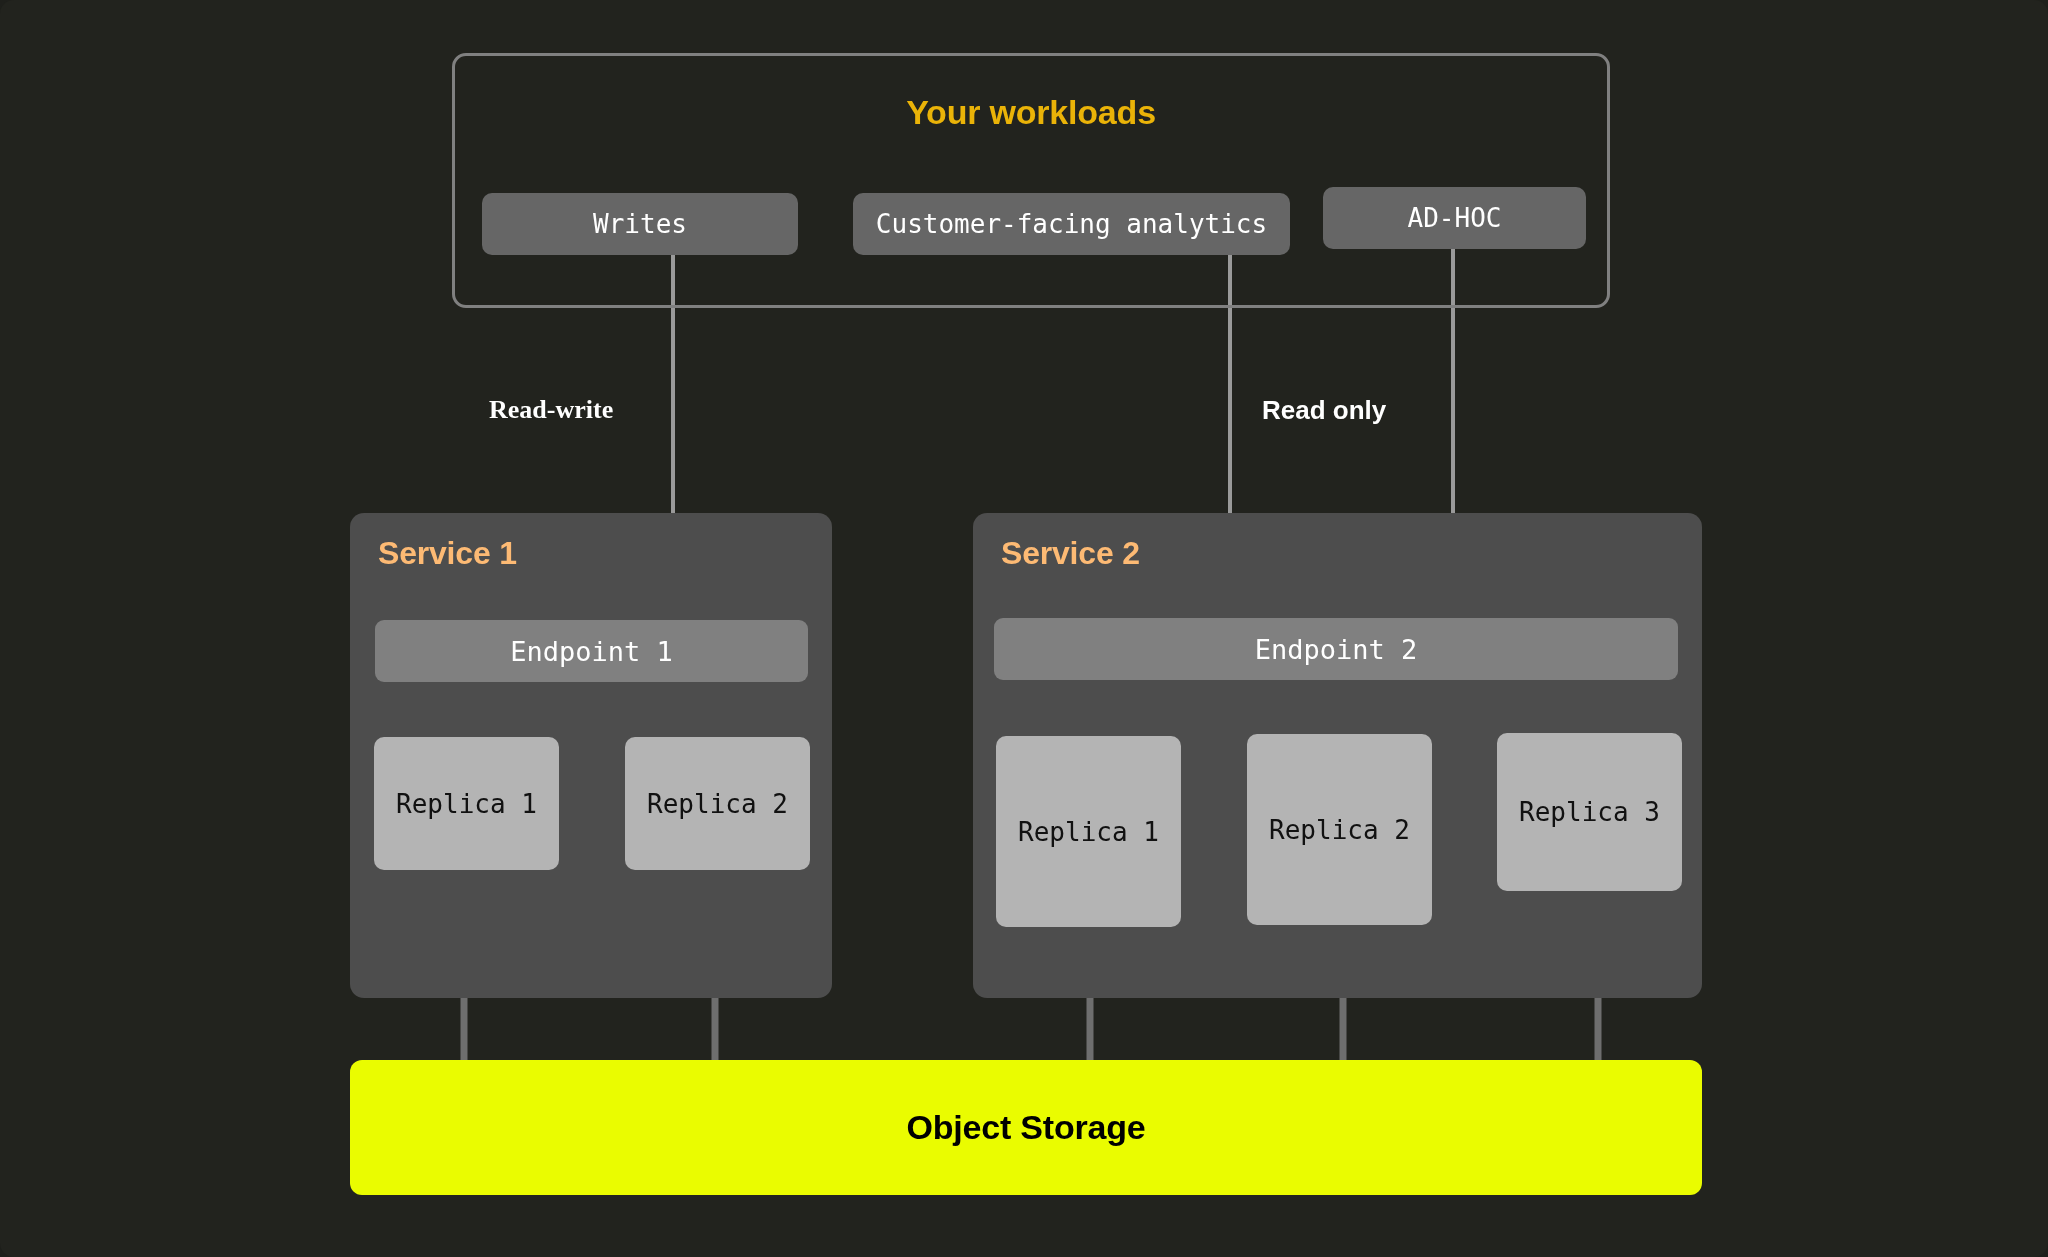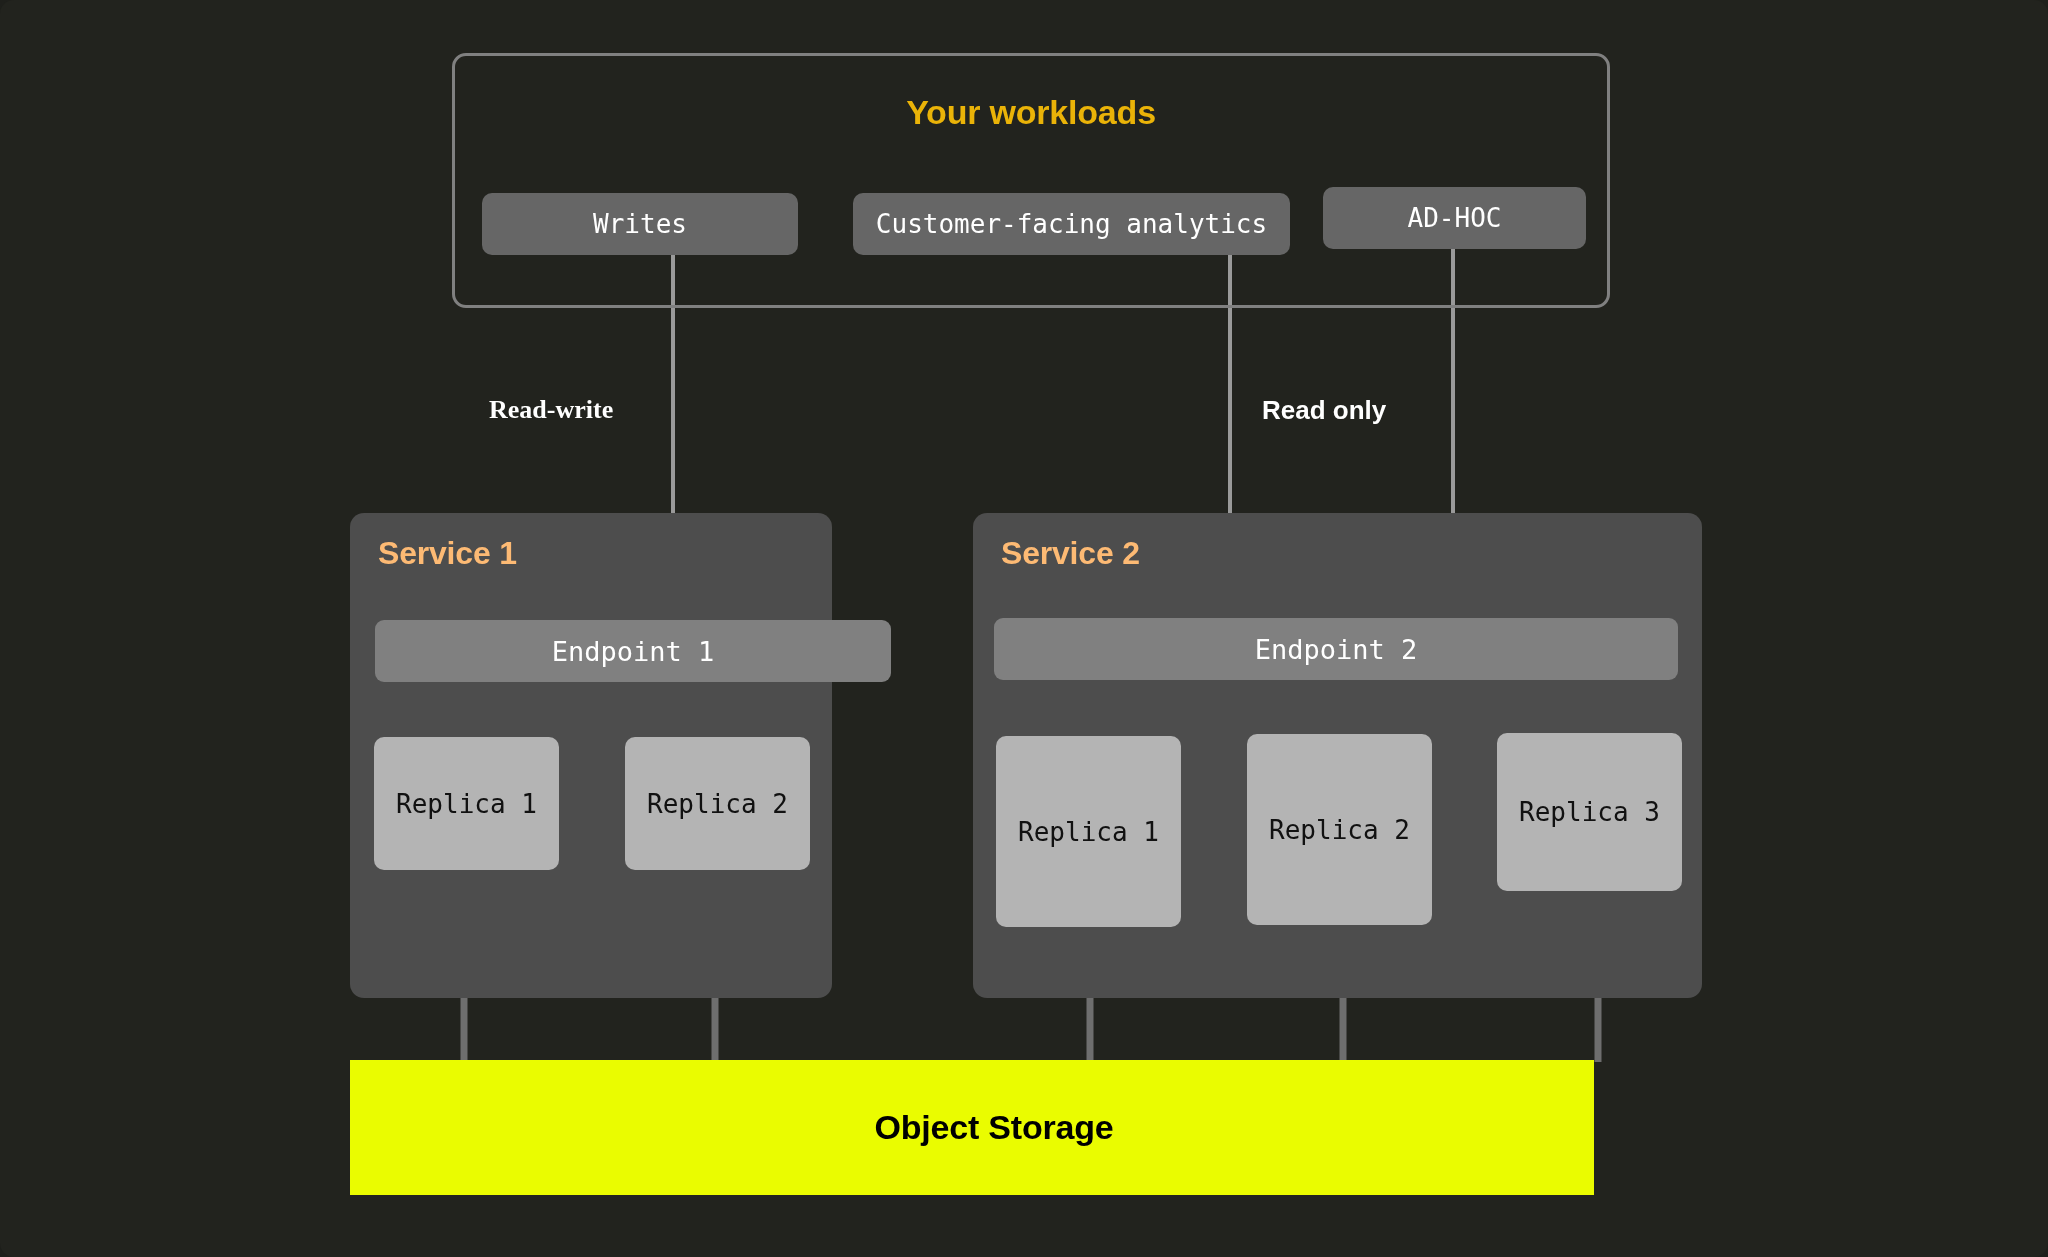--- a/index.html
+++ b/index.html
@@ -104,21 +104,21 @@
     background: #808080;
     border-radius: 9px;
     color: #ffffff;
     font-family: "DejaVu Sans Mono", "Liberation Mono", monospace;
     font-size: 27px;
     display: flex;
     align-items: center;
     justify-content: center;
     box-sizing: border-box;
   }
-  #endpoint-1 { left: 25px; top: 107px; width: 516px; height: 62px; text-align: center; }
+  #endpoint-1 { left: 25px; top: 107px; width: 433px; height: 62px; text-align: center; }
   #endpoint-2 { left: 21px; top: 105px; width: 684px; height: 62px; }
 
   .replica-box {
     position: absolute;
     background: #b4b4b4;
     border-radius: 10px;
     color: #111111;
     font-family: "DejaVu Sans Mono", "Liberation Mono", monospace;
     font-size: 26px;
     display: flex;
@@ -132,33 +132,32 @@
   
   #s2-r1 { left: 23px;  top: 223px; width: 185px; height: 191px; }
   #s2-r2 { left: 274px; top: 221px; width: 185px; height: 191px; }
   #s2-r3 { left: 524px; top: 220px; width: 185px; height: 158px; }
 
   
   #object-storage {
     position: absolute;
     left: 350px;
     top: 1060px;
-    width: 1200px;
+    width: 1352px;
     height: 135px;
     background: #eafc00;
-    border-radius: 0;
+    border-radius: 12px;
     color: #000000;
     font-size: 34px;
     font-weight: bold;
     display: flex;
     align-items: center;
     justify-content: center;
     z-index: 2;
     letter-spacing: -0.2px;
-    padding-left: 44px;
   }
 </style>
 </head>
 <body>
 
 <div id="canvas">
 
   <svg id="wires" viewBox="0 0 2048 1257" width="2048" height="1257">
     <defs>
       <marker id="arrowhead" markerWidth="10" markerHeight="8" refX="5" refY="7" orient="auto" markerUnits="userSpaceOnUse">

